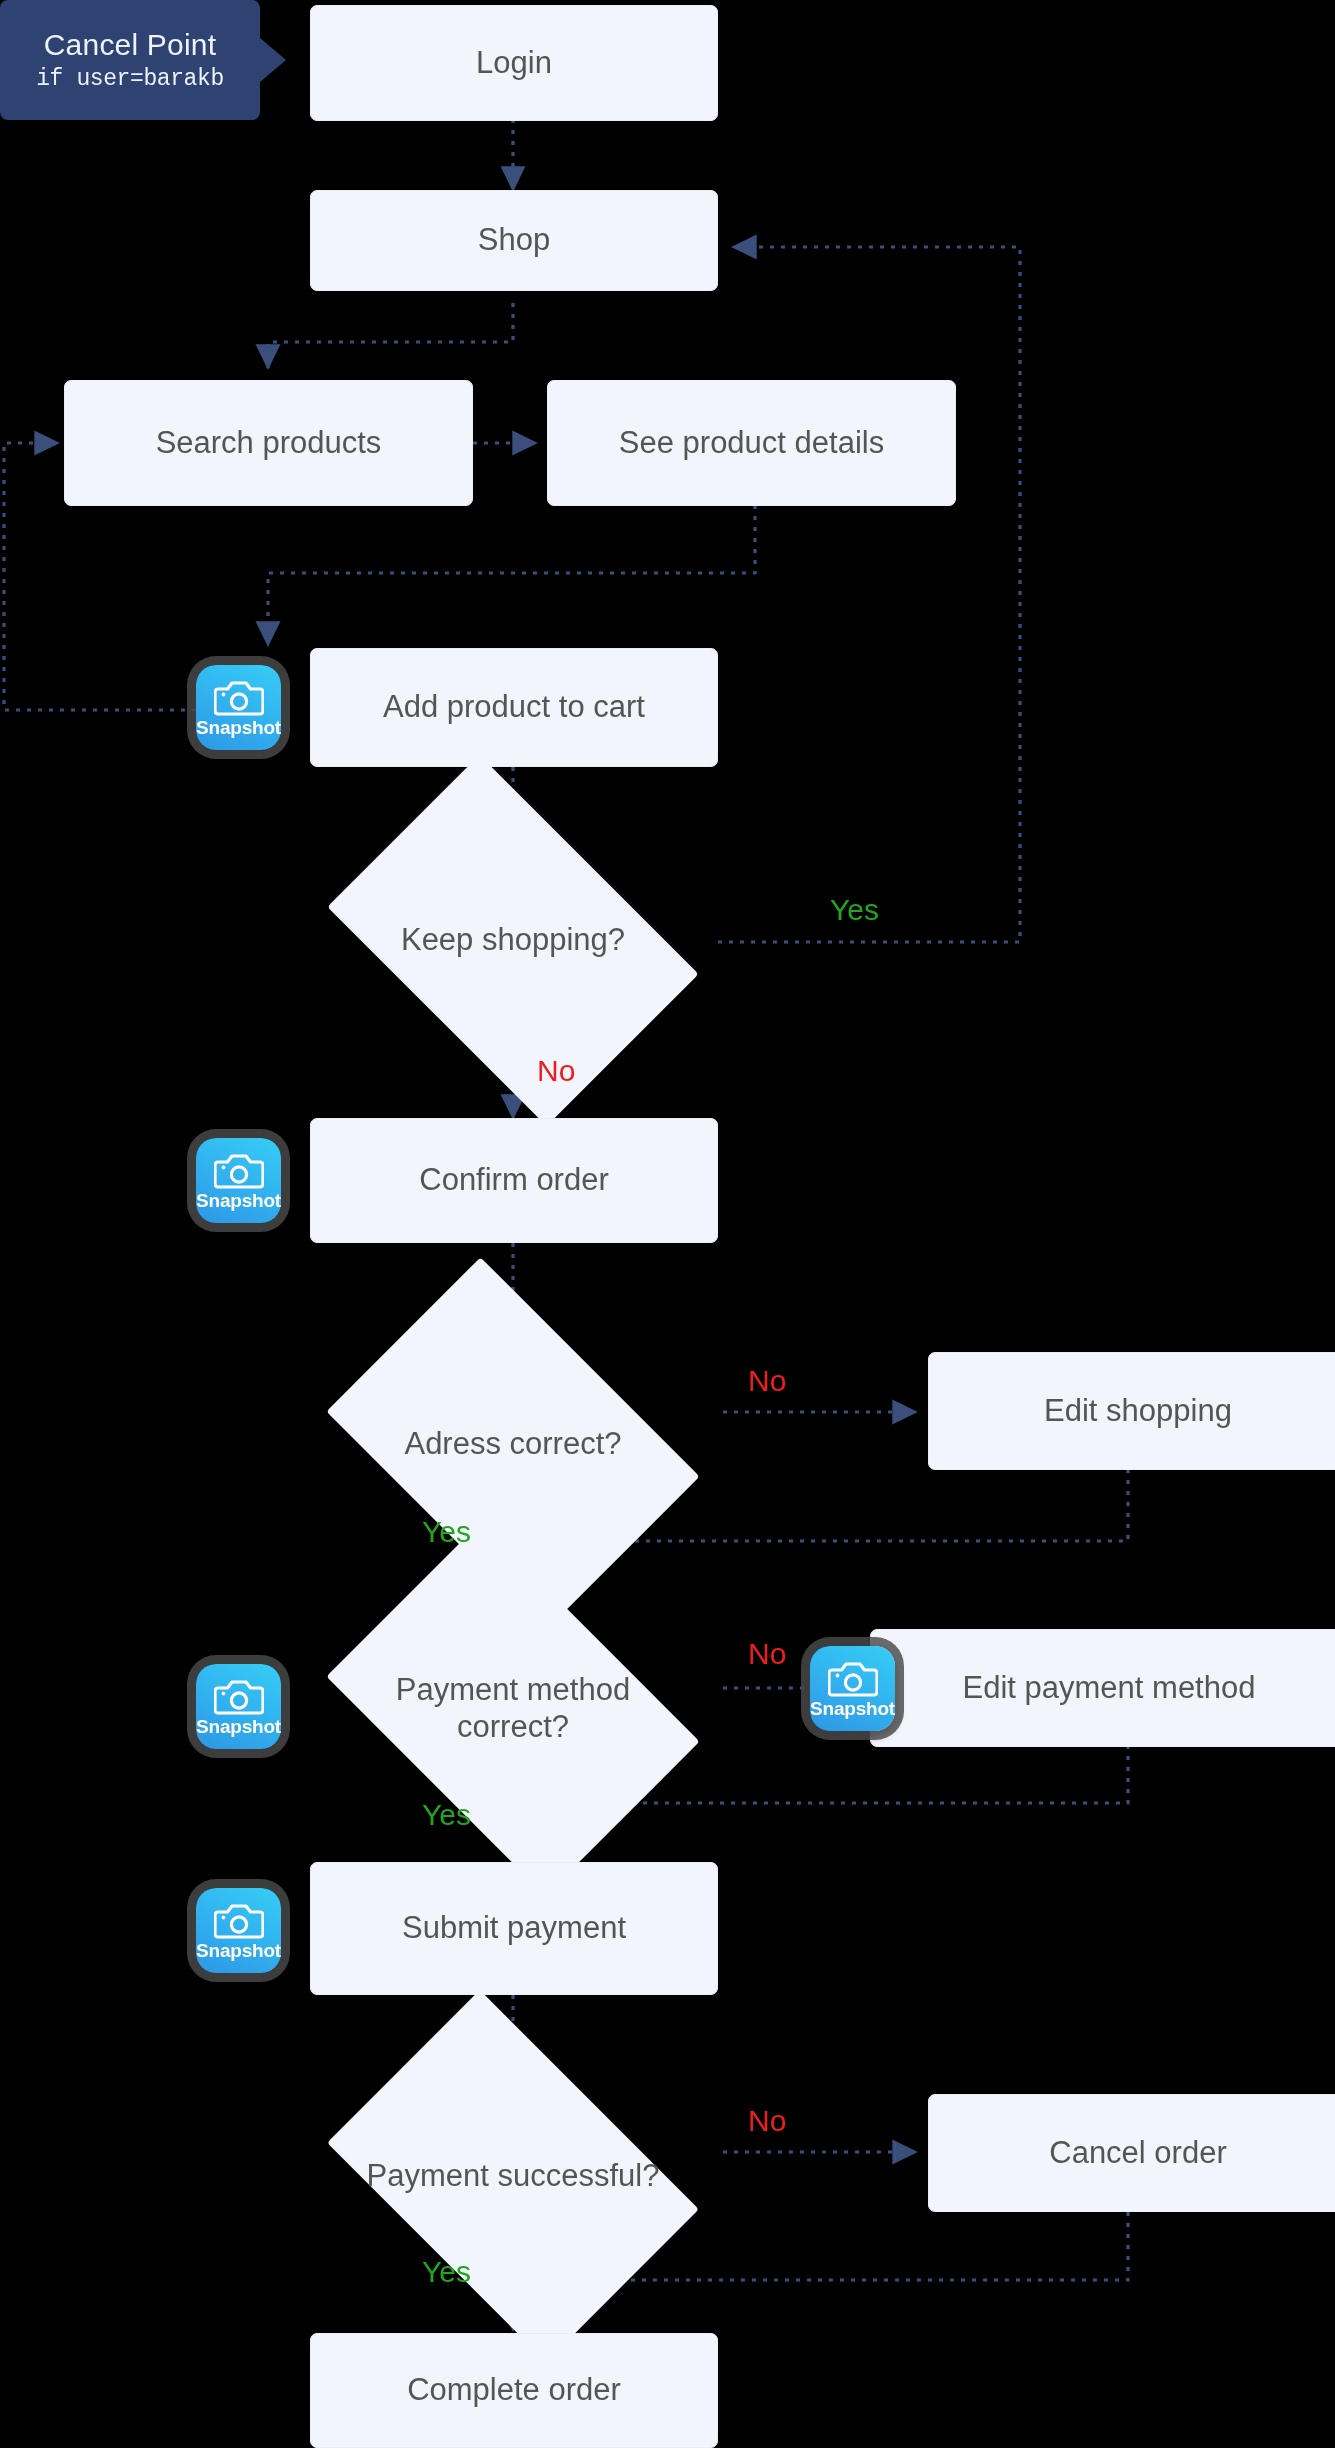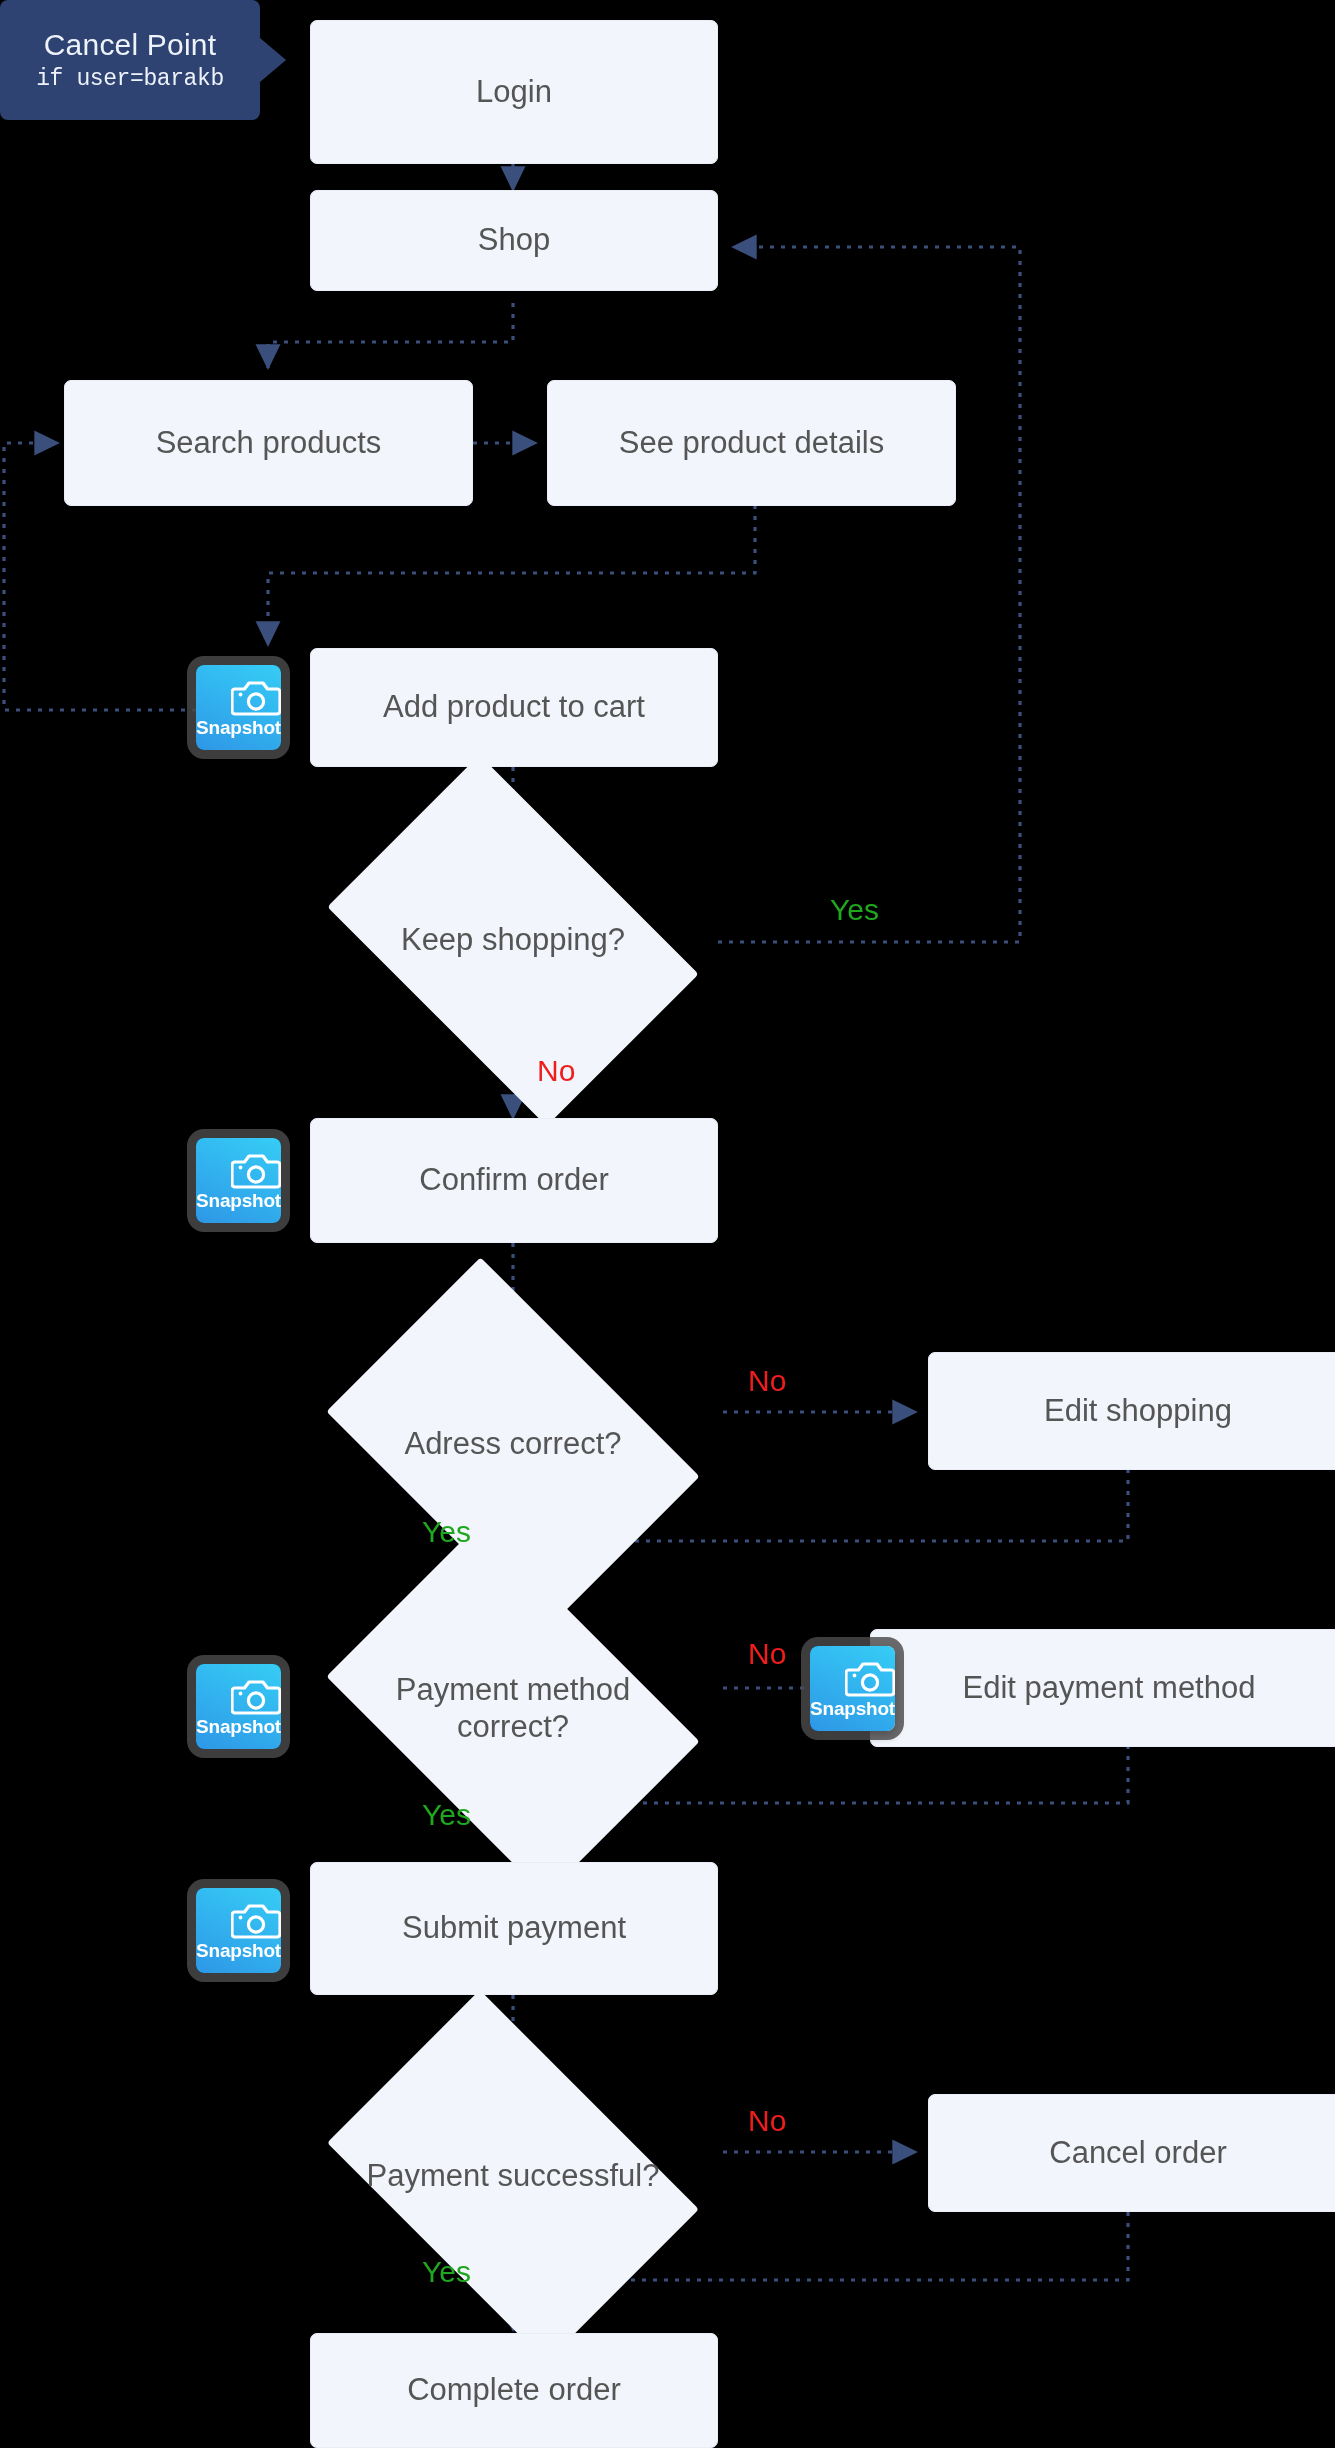--- a/index.html
+++ b/index.html
@@ -64,24 +64,24 @@
     border-top:22px solid transparent;
     border-bottom:22px solid transparent;
     border-left:26px solid #2e4372;
     z-index:6;
   }
 
   
   .snap{
     position:absolute;
     width:85px;height:85px;
-    border-radius:8px;
+    border-radius:20px;
     background:linear-gradient(205deg,#36cdf5 0%,#33bdf2 30%,#2e97e6 100%);
     box-shadow:0 0 0 9px rgba(74,74,74,.82), 0 4px 10px rgba(0,0,0,.55);
-    display:flex;flex-direction:column;align-items:flex-end;justify-content:center;
+    display:flex;flex-direction:column;align-items:center;justify-content:center;
     z-index:8;
     color:#fff;
   }
   .snap .cam{display:block;}
   .snap .snaplbl{
     font-size:19px;font-weight:bold;margin-top:2px;letter-spacing:-.2px;
     line-height:1;
   }
 
   
@@ -147,21 +147,21 @@
       <path d="M513,2234 L513,2330" marker-end="url(#arrow)"></path>
     </g>
   </svg>
 
   <div id="entry-point" style="left:0px;top:0px;width:260px;height:120px;">
     <div class="ep-title">Cancel Point</div>
     <div class="ep-sub">if user=barakb</div>
   </div>
   <div id="entry-arrow" style="left:260px;top:38px;"></div>
 
-  <div class="node rect" style="left:310px;top:20px;width:408px;height:144px;">
+  <div class="node rect" style="left:310px;top:5px;width:408px;height:116px;">
     <span class="lbl">Login</span>
   </div>
 
   <div class="node rect" style="left:310px;top:190px;width:408px;height:101px;">
     <span class="lbl">Shop</span>
   </div>
 
   <div class="node rect" style="left:64px;top:380px;width:409px;height:126px;">
     <span class="lbl">Search products</span>
   </div>

